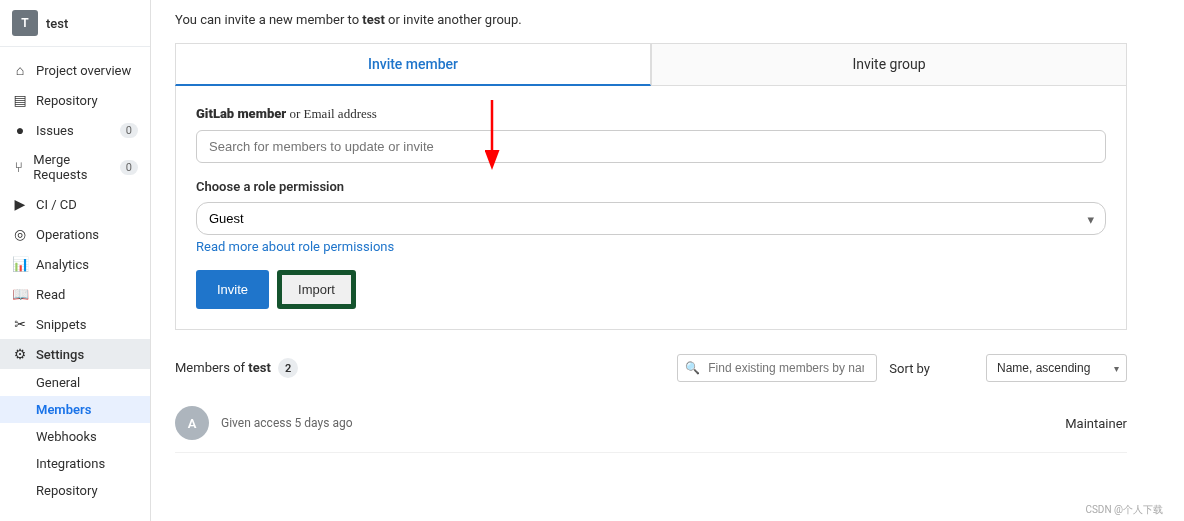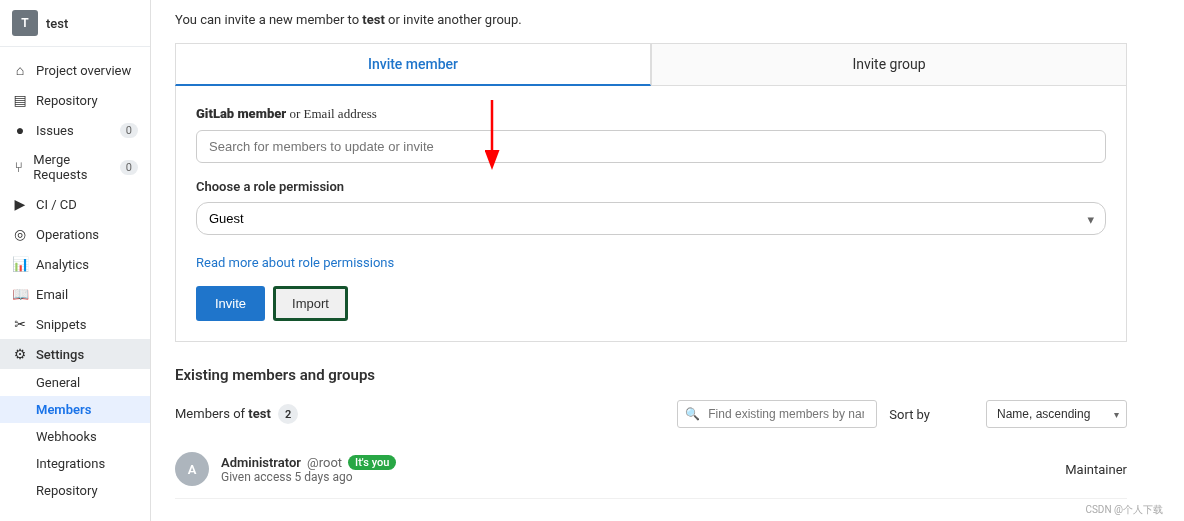--- a/index.html
+++ b/index.html
@@ -149,31 +149,31 @@
       right: 12px;
       top: 50%;
       transform: translateY(-50%);
       color: #666;
       pointer-events: none;
     }
     .read-more-link {
       color: #1f75cb;
       font-size: 13px;
       text-decoration: none;
-      margin-top: 20px;
+      margin-top: 4px;
       display: inline-block;
     }
 
     .btn-row { display: flex; gap: 8px; margin-top: 8px; }
     .btn {
       padding: 7px 16px;
       border-radius: 3px;
       font-size: 13px;
       cursor: pointer;
-      border: 3px solid #14532d;
+      border: 5px solid #14532d;
       background: #f0f0f0;
       color: #303030;
     }
     .btn-primary {
       background: #1f75cb;
       color: #fff;
       border-color: #1f75cb;
     }
 
     
@@ -336,21 +336,21 @@
     <div class="sidebar-item">
       <span class="icon">◎</span>
       <span>Operations</span>
     </div>
     <div class="sidebar-item">
       <span class="icon">📊</span>
       <span>Analytics</span>
     </div>
     <div class="sidebar-item">
       <span class="icon">📖</span>
-      <span>Email</span>
+      <span>Read</span>
     </div>
     <div class="sidebar-item">
       <span class="icon">✂</span>
       <span>Snippets</span>
     </div>
     <div class="sidebar-item active">
       <span class="icon">⚙</span>
       <span>Settings</span>
     </div>
     <div class="sidebar-sub-item">General</div>
@@ -401,21 +401,20 @@
       </div>
 
 
       <div class="btn-row">
         <button class="btn btn-primary">Invite</button>
         <button class="btn">Import</button>
       </div>
     </div>
 
     <div class="existing-section">
-      <div class="existing-title">Existing members and groups</div>
 
       <div class="members-header">
         <div class="members-of">
           <span>Members of</span>
           <strong>test</strong>
           <span class="members-count">2</span>
         </div>
         <div class="members-search-sort">
           <div class="search-input-wrapper">
             <span class="search-icon-inside">🔍</span>
@@ -430,25 +429,20 @@
               <option>Oldest joined</option>
             </select>
             <span class="sort-arrow">▾</span>
           </div>
         </div>
       </div>
 
       <div class="member-row">
         <div class="member-avatar">A</div>
         <div class="member-info">
-          <div class="member-name">
-            <span>Administrator</span>
-            <span style="font-weight:400; color:#666;">@root</span>
-            <span class="badge-you">It's you</span>
-          </div>
           <div class="member-access">Given access 5 days ago</div>
         </div>
         <div class="member-role-static">Maintainer</div>
       </div>
 
     </div>
   </div>
 </div>
 
 <div style="position:fixed; left:462px; top:95px; pointer-events:none; z-index:100;">

